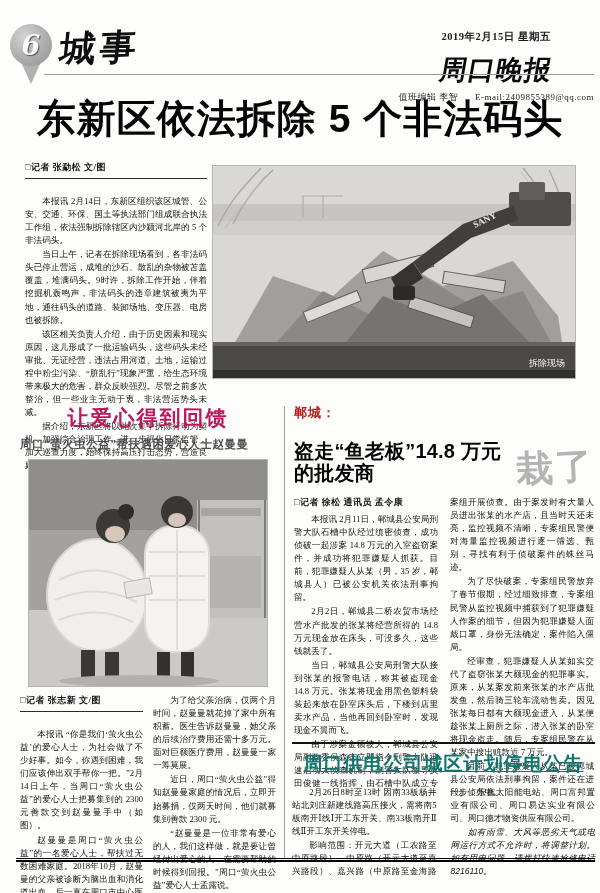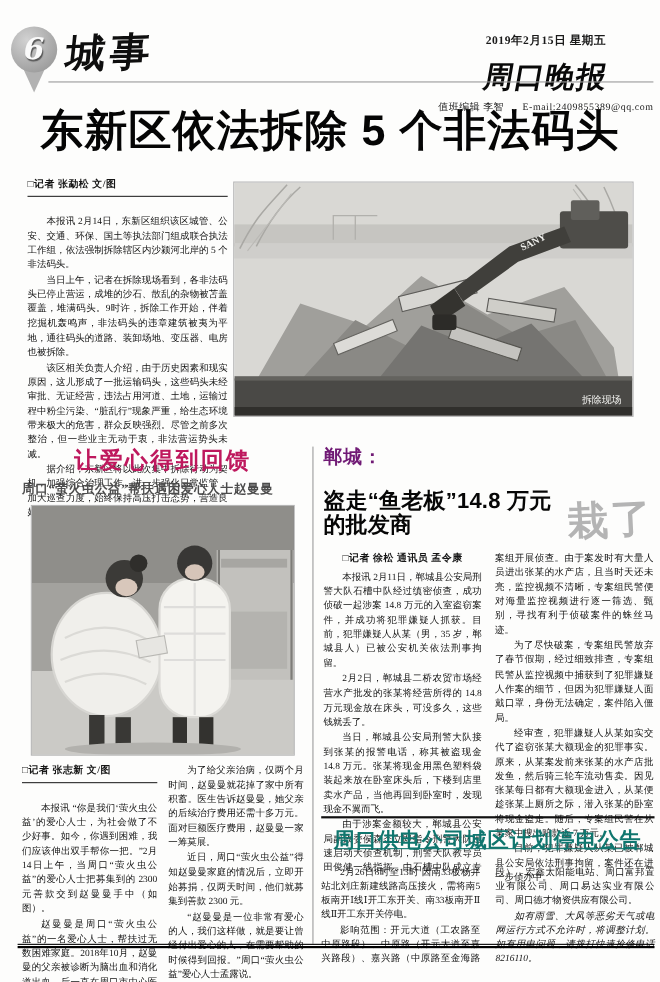--- a/index.html
+++ b/index.html
@@ -75,42 +75,42 @@
   .charity-subtitle {
     text-align:left; font-size:11.5px; font-weight:bold; color:#4c4c4c;
     margin-top:5px; letter-spacing:0.5px;
   }
   .charity-photo { margin:8px auto 8px auto; width:238px; height:226px; }
   .charity-cols { column-count:2; column-gap:10px; margin-top:2px; }
   .charity-cols .byline-ruled { text-indent:0; }
 
   
   .theft { position:absolute; left:294px; top:404px; width:300px; }
-  .kicker { font-size:17px; font-weight:bold; letter-spacing:1px; color:#701a75; }
+  .kicker { font-size:13px; font-weight:bold; letter-spacing:1px; color:#b91c1c; }
   .theft-headrow { display:flex; align-items:flex-end; gap:8px; margin-top:18px; }
   .theft-headline {
     font-family:"Liberation Sans","DejaVu Sans",sans-serif;
     font-size:20px; font-weight:900; color:#060606; letter-spacing:0.2px; line-height:1.1;
   }
   .zai-le {
     font-family:"DejaVu Serif",serif; font-size:37px; font-weight:900;
     color:#b4b4b4; line-height:0.9; transform:rotate(-3deg); letter-spacing:2px;
     white-space:nowrap;
   }
   .theft-cols { column-count:2; column-gap:12px; margin-top:12px; }
-  .theft-cols .byline { display:block; margin-bottom:4px;text-align:center; }
+  .theft-cols .byline { display:block; margin-bottom:4px; }
 
   
   .notice { position:absolute; left:292px; top:742px; width:303px; border-top:2px solid #111; padding-top:7px; }
   .notice-headline {
     text-align:center; font-family:"Liberation Sans","DejaVu Sans",sans-serif;
     font-size:19px; font-weight:900; letter-spacing:1px; color:#0f766e;text-decoration:underline;
   }
   .notice-cols { column-count:2; column-gap:14px; margin-top:9px; }
-  .notice-cols p.italic { font-style:italic; font-family:Liberation Serif, serif; }
+  .notice-cols p.italic { font-style:italic; font-family:Liberation Sans, sans-serif; }
 </style>
 </head>
 <body>
 
 <div class="page">
 
   <div class="pin-tail"></div>
   <div class="pin">
     <span class="pin-number">6</span>
   </div>

